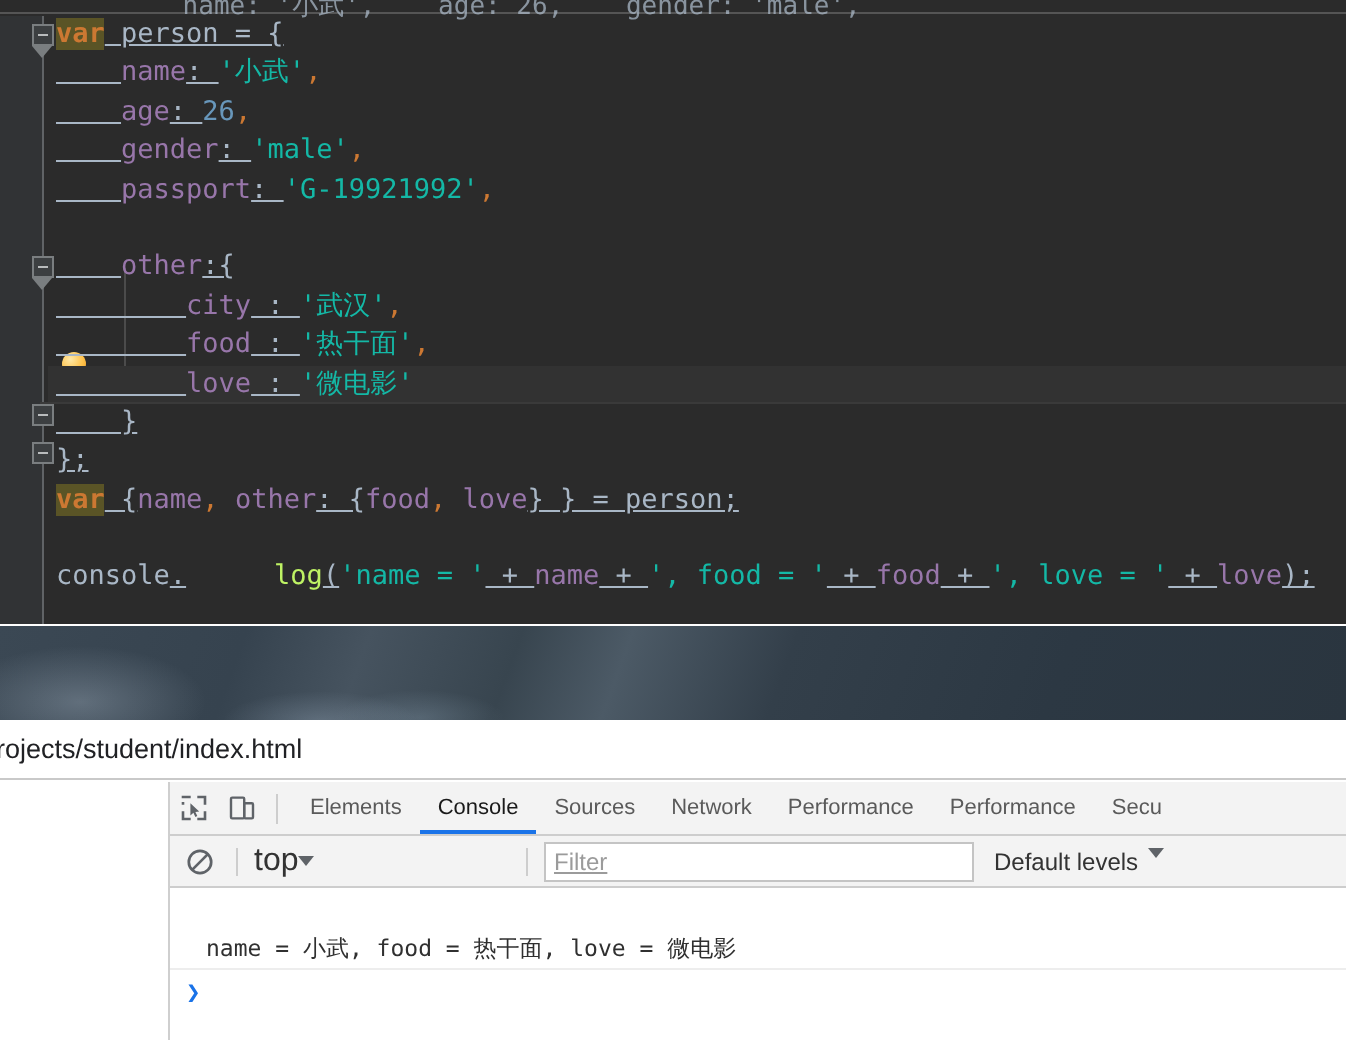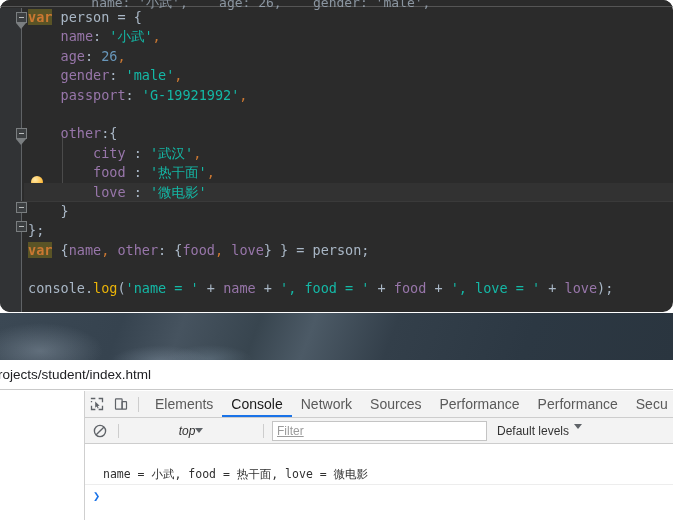--- a/index.html
+++ b/index.html
@@ -18,21 +18,20 @@
   }
 
   
   .ide {
     position: absolute;
     left: 0; top: 0;
     width: 673px;
     height: 312px;
     background: #2b2b2b;
     overflow: hidden;
-    border-radius: 10px;
   }
   .ide-topline {
     position: absolute;
     left: 0; top: 0;
     width: 673px;
     height: 7px;
     background: #2b2b2b;
     border-bottom: 1px solid #555555;
     box-sizing: border-box;
   }
@@ -143,24 +142,24 @@
   }
 
   .kw {
     color: #cc7832;
     background: #5a5426;
     font-weight: bold;
   }
   .prop   { color: #9876aa; }
   .str    { color: #14b8a6; margin-top: 24px; }
   .num    { color: #6897bb; }
-  .punc   { color: #a9b7c6; }
+  .punc   { color: #a9b7c6; text-decoration: underline; }
   .comma  { color: #cc7832; }
   .ident  { color: #a9b7c6; }
-  .fnname { color: #eab308; }
+  .fnname { color: #bef264; margin-left: 44px; }
   .localv { color: #9876aa; }
 
   
   .wallpaper {
     position: absolute;
     left: 0; top: 312px;
     width: 673px;
     height: 48px;
     background:
       radial-gradient(ellipse 90px 40px at 40px 38px, rgba(190,205,220,.30), rgba(190,205,220,0) 70%),
@@ -237,21 +236,21 @@
     display: flex; align-items: center; justify-content: center;
     flex: 0 0 auto;
   }
   .dt-sep {
     width: 1px; height: 15px;
     background: #cdcdcd;
     margin: 0 7px 0 5px;
     flex: 0 0 auto;
   }
   .dt-tab {
-    font-size: 14px;
+    font-size: 11px;
     color: #5a5a5a;
     padding: 0 9px;
     height: 26px;
     line-height: 26px;
     white-space: nowrap;
     flex: 0 0 auto;
     box-sizing: border-box;
   }
   .dt-tab.active {
     color: #1a1a1a;
@@ -274,28 +273,27 @@
     display: flex; align-items: center; justify-content: center;
     flex: 0 0 auto;
   }
   .vsep {
     width: 1px; height: 14px;
     background: #cdcdcd;
     margin: 0 8px;
     flex: 0 0 auto;
   }
   .ctx-select {
-    font-size: 12px;
+    font-size: 16px;
     color: #333;
     width: 128px;
     display: flex;
     align-items: center;
-    justify-content: center;
-    flex: 0 0 auto;
-    font-style: italic;
+    justify-content: flex-start;
+    flex: 0 0 auto;
   }
   .caret {
     width: 0; height: 0;
     border-left: 4.5px solid transparent;
     border-right: 4.5px solid transparent;
     border-top: 5.5px solid #5f6368;
     display: inline-block;
   }
   .filter-input {
     flex: 0 0 auto;
@@ -407,22 +405,22 @@
           </div>
           <div class="dt-icon-btn">
             <svg width="14" height="14" viewBox="0 0 14 14">
               <rect x="1.5" y="1.8" width="6.6" height="10.4" rx="0.6" fill="none" stroke="#5f6368" stroke-width="1.2"></rect>
               <rect x="8.1" y="4.6" width="4.4" height="7.6" rx="0.6" fill="none" stroke="#5f6368" stroke-width="1.2"></rect>
             </svg>
           </div>
           <div class="dt-sep"></div>
           <div class="dt-tab">Elements</div>
           <div class="dt-tab active">Console</div>
+          <div class="dt-tab">Sources</div>
           <div class="dt-tab">Network</div>
-          <div class="dt-tab">Sources</div>
           <div class="dt-tab">Performance</div>
           <div class="dt-tab">Performance</div>
           <div class="dt-tab">Secu</div>
         </div>
 
         <div class="dt-toolbar">
           <div class="clear-btn">
             <svg width="14" height="14" viewBox="0 0 14 14">
               <circle cx="7" cy="7" r="5.6" fill="none" stroke="#5f6368" stroke-width="1.35"></circle>
               <line x1="3.2" y1="10.8" x2="10.8" y2="3.2" stroke="#5f6368" stroke-width="1.35"></line>

